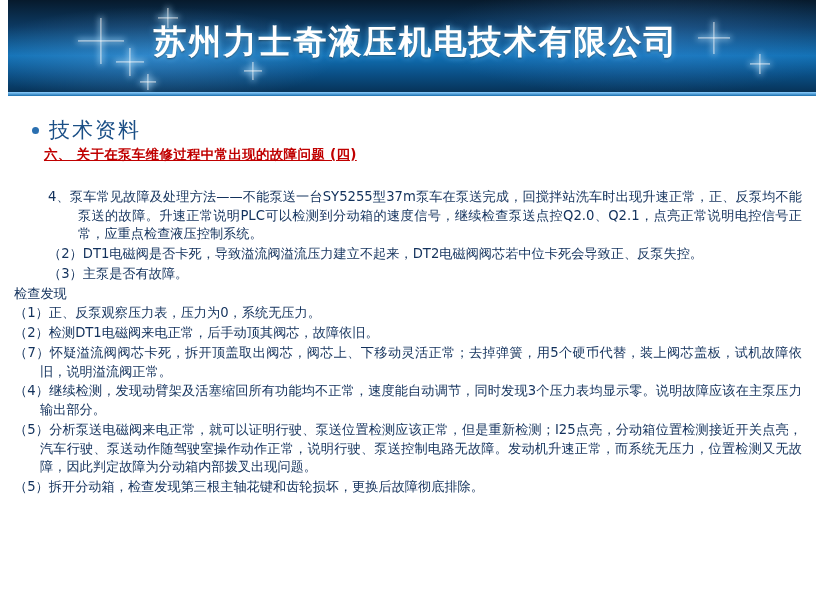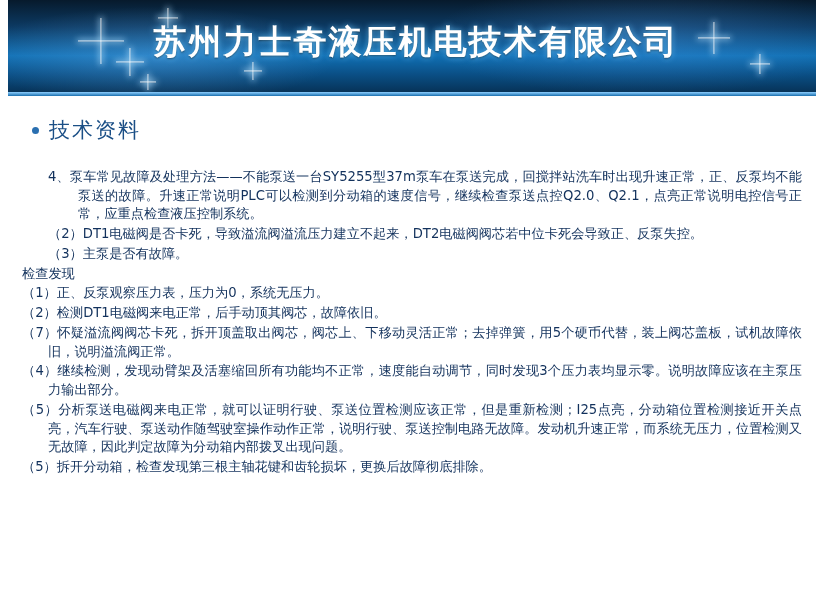--- a/index.html
+++ b/index.html
@@ -110,21 +110,21 @@
   .para {
     color: #12315c;
     font-size: 13.2px;
     line-height: 1.42;
     font-family: "DejaVu Sans", "Liberation Sans", sans-serif;
     margin: 1px 0;
     text-align: justify;
   }
 
   .indent-1 { margin-left: 34px; text-indent: 0; }
-  .indent-0 { margin-left: 8px; }
+  .indent-0 { }
   .indent-sub { margin-left: 34px; }
   .hang {
     padding-left: 30px;
     text-indent: -30px;
     margin-top: 24px;
   }
   .hang-2 {
     padding-left: 26px;
     text-indent: -26px;
   }
@@ -166,20 +166,23 @@
     <div class="banner-title">苏州力士奇液压机电技术有限公司</div>
   </div>
 
   <div class="body-area">
 
     <div class="section-title">
       <span class="bullet-dot"></span>
       <span class="section-title-text">技术资料</span>
     </div>
 
+    <div class="heading-red">
+      <span class="underline">六、 关于在泵车维修过程中常出现的故障问题 (四)</span>
+    </div>
 
     <div class="para hang indent-1">4、泵车常见故障及处理方法——不能泵送一台SY5255型37m泵车在泵送完成，回搅拌站洗车时出现升速正常，正、反泵均不能泵送的故障。升速正常说明PLC可以检测到分动箱的速度信号，继续检查泵送点控Q2.0、Q2.1，点亮正常说明电控信号正常，应重点检查液压控制系统。</div>
 
     <div class="para hang-2 indent-sub">（2）DT1电磁阀是否卡死，导致溢流阀溢流压力建立不起来，DT2电磁阀阀芯若中位卡死会导致正、反泵失控。</div>
     <div class="para hang-2 indent-sub">（3）主泵是否有故障。</div>
 
     <div class="para indent-0">检查发现</div>
 
     <div class="para hang-2 indent-0">（1）正、反泵观察压力表，压力为0，系统无压力。</div>
     <div class="para hang-2 indent-0">（2）检测DT1电磁阀来电正常，后手动顶其阀芯，故障依旧。</div>

